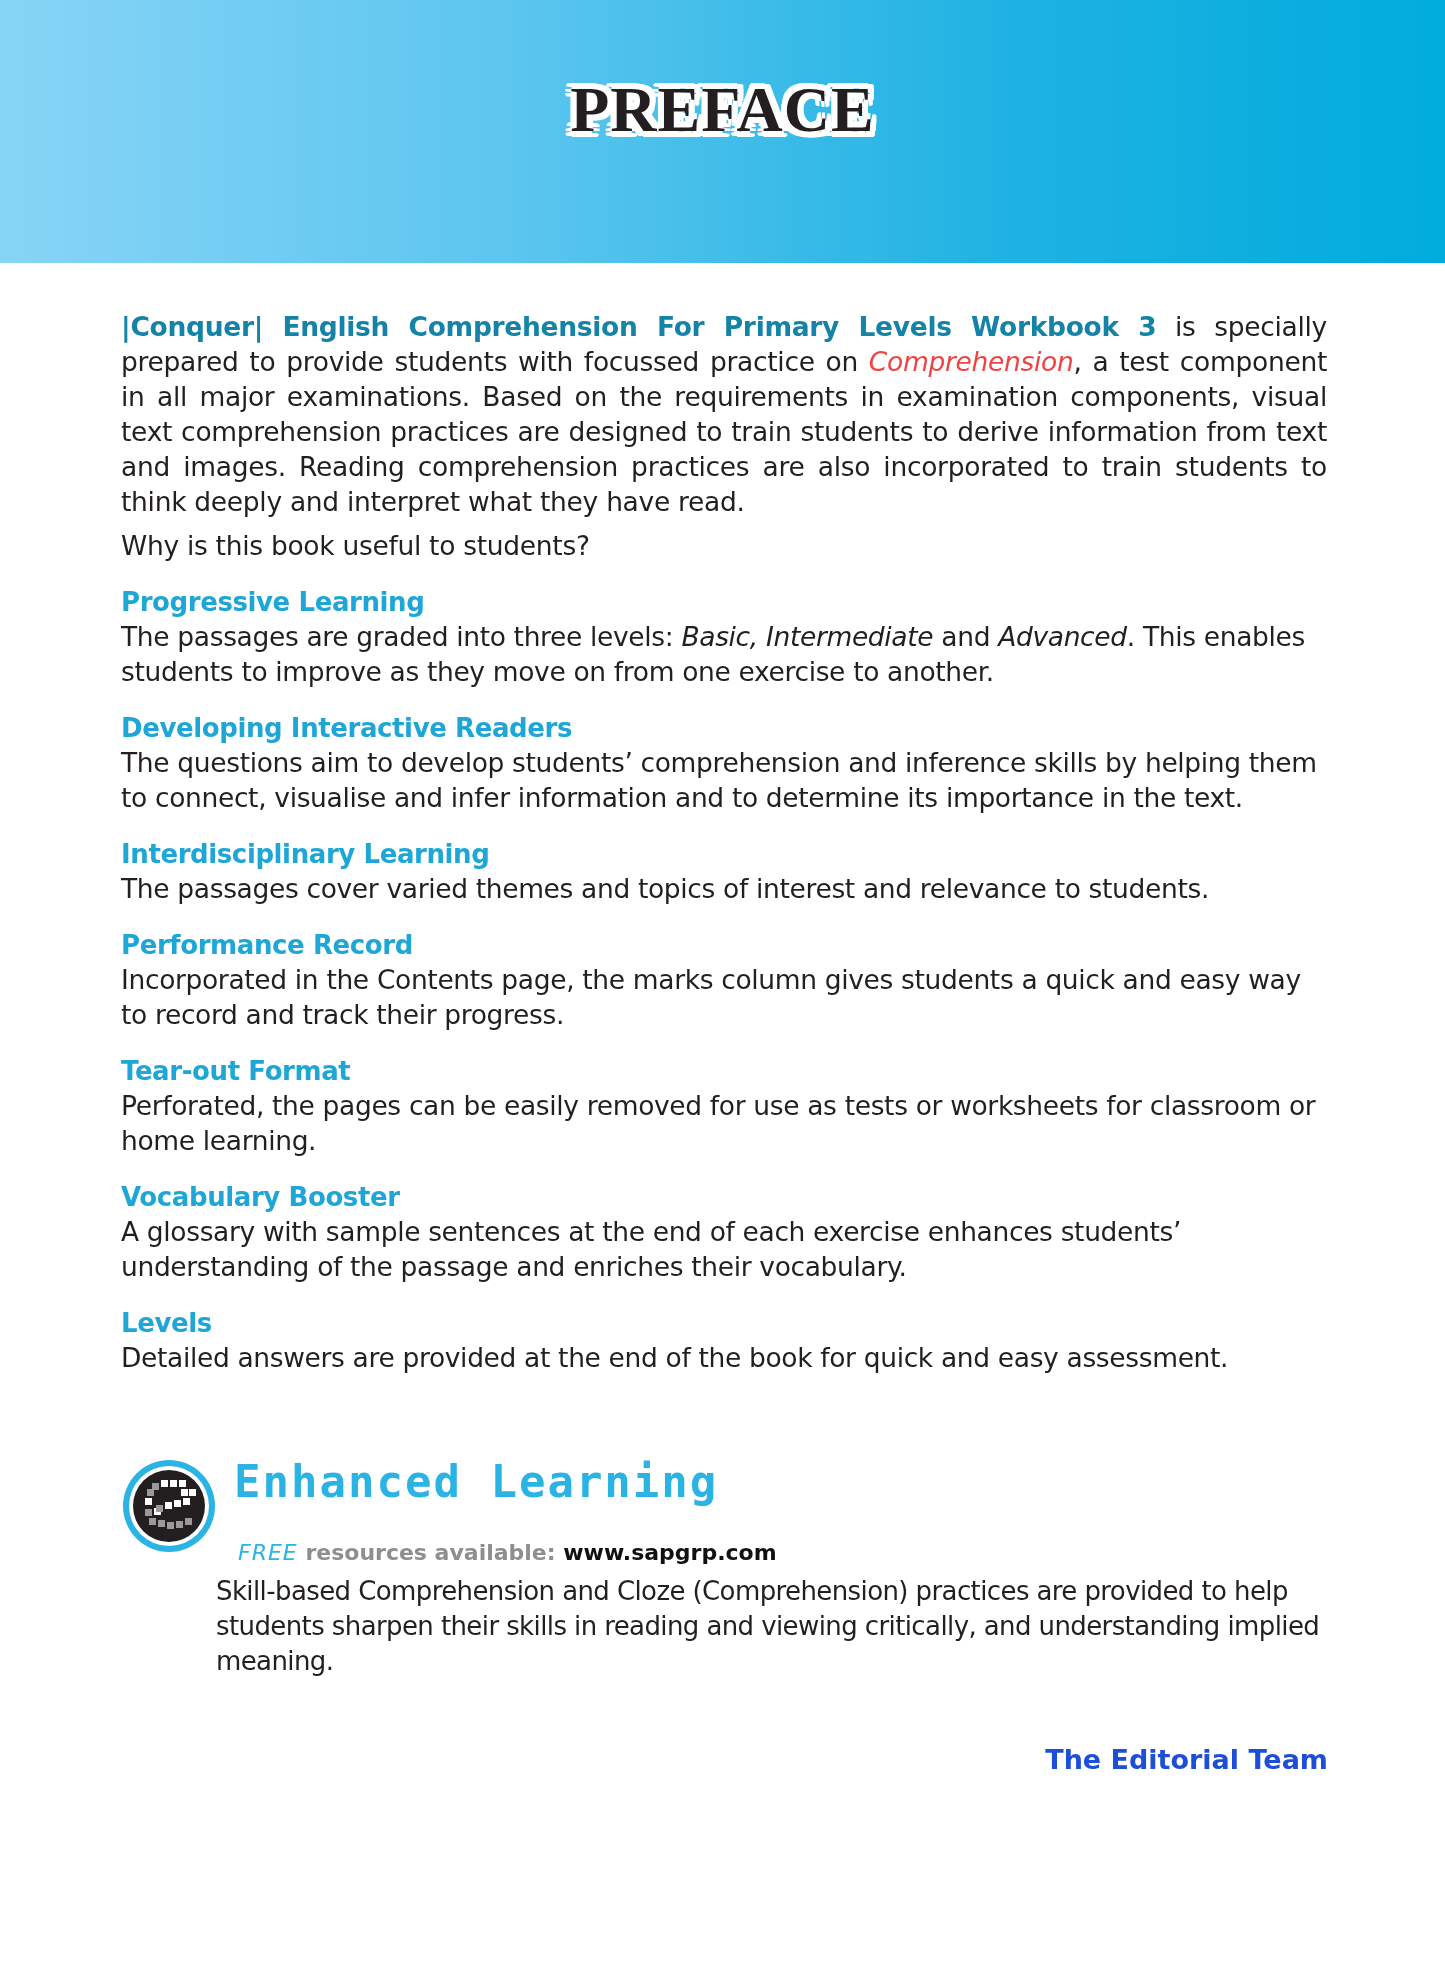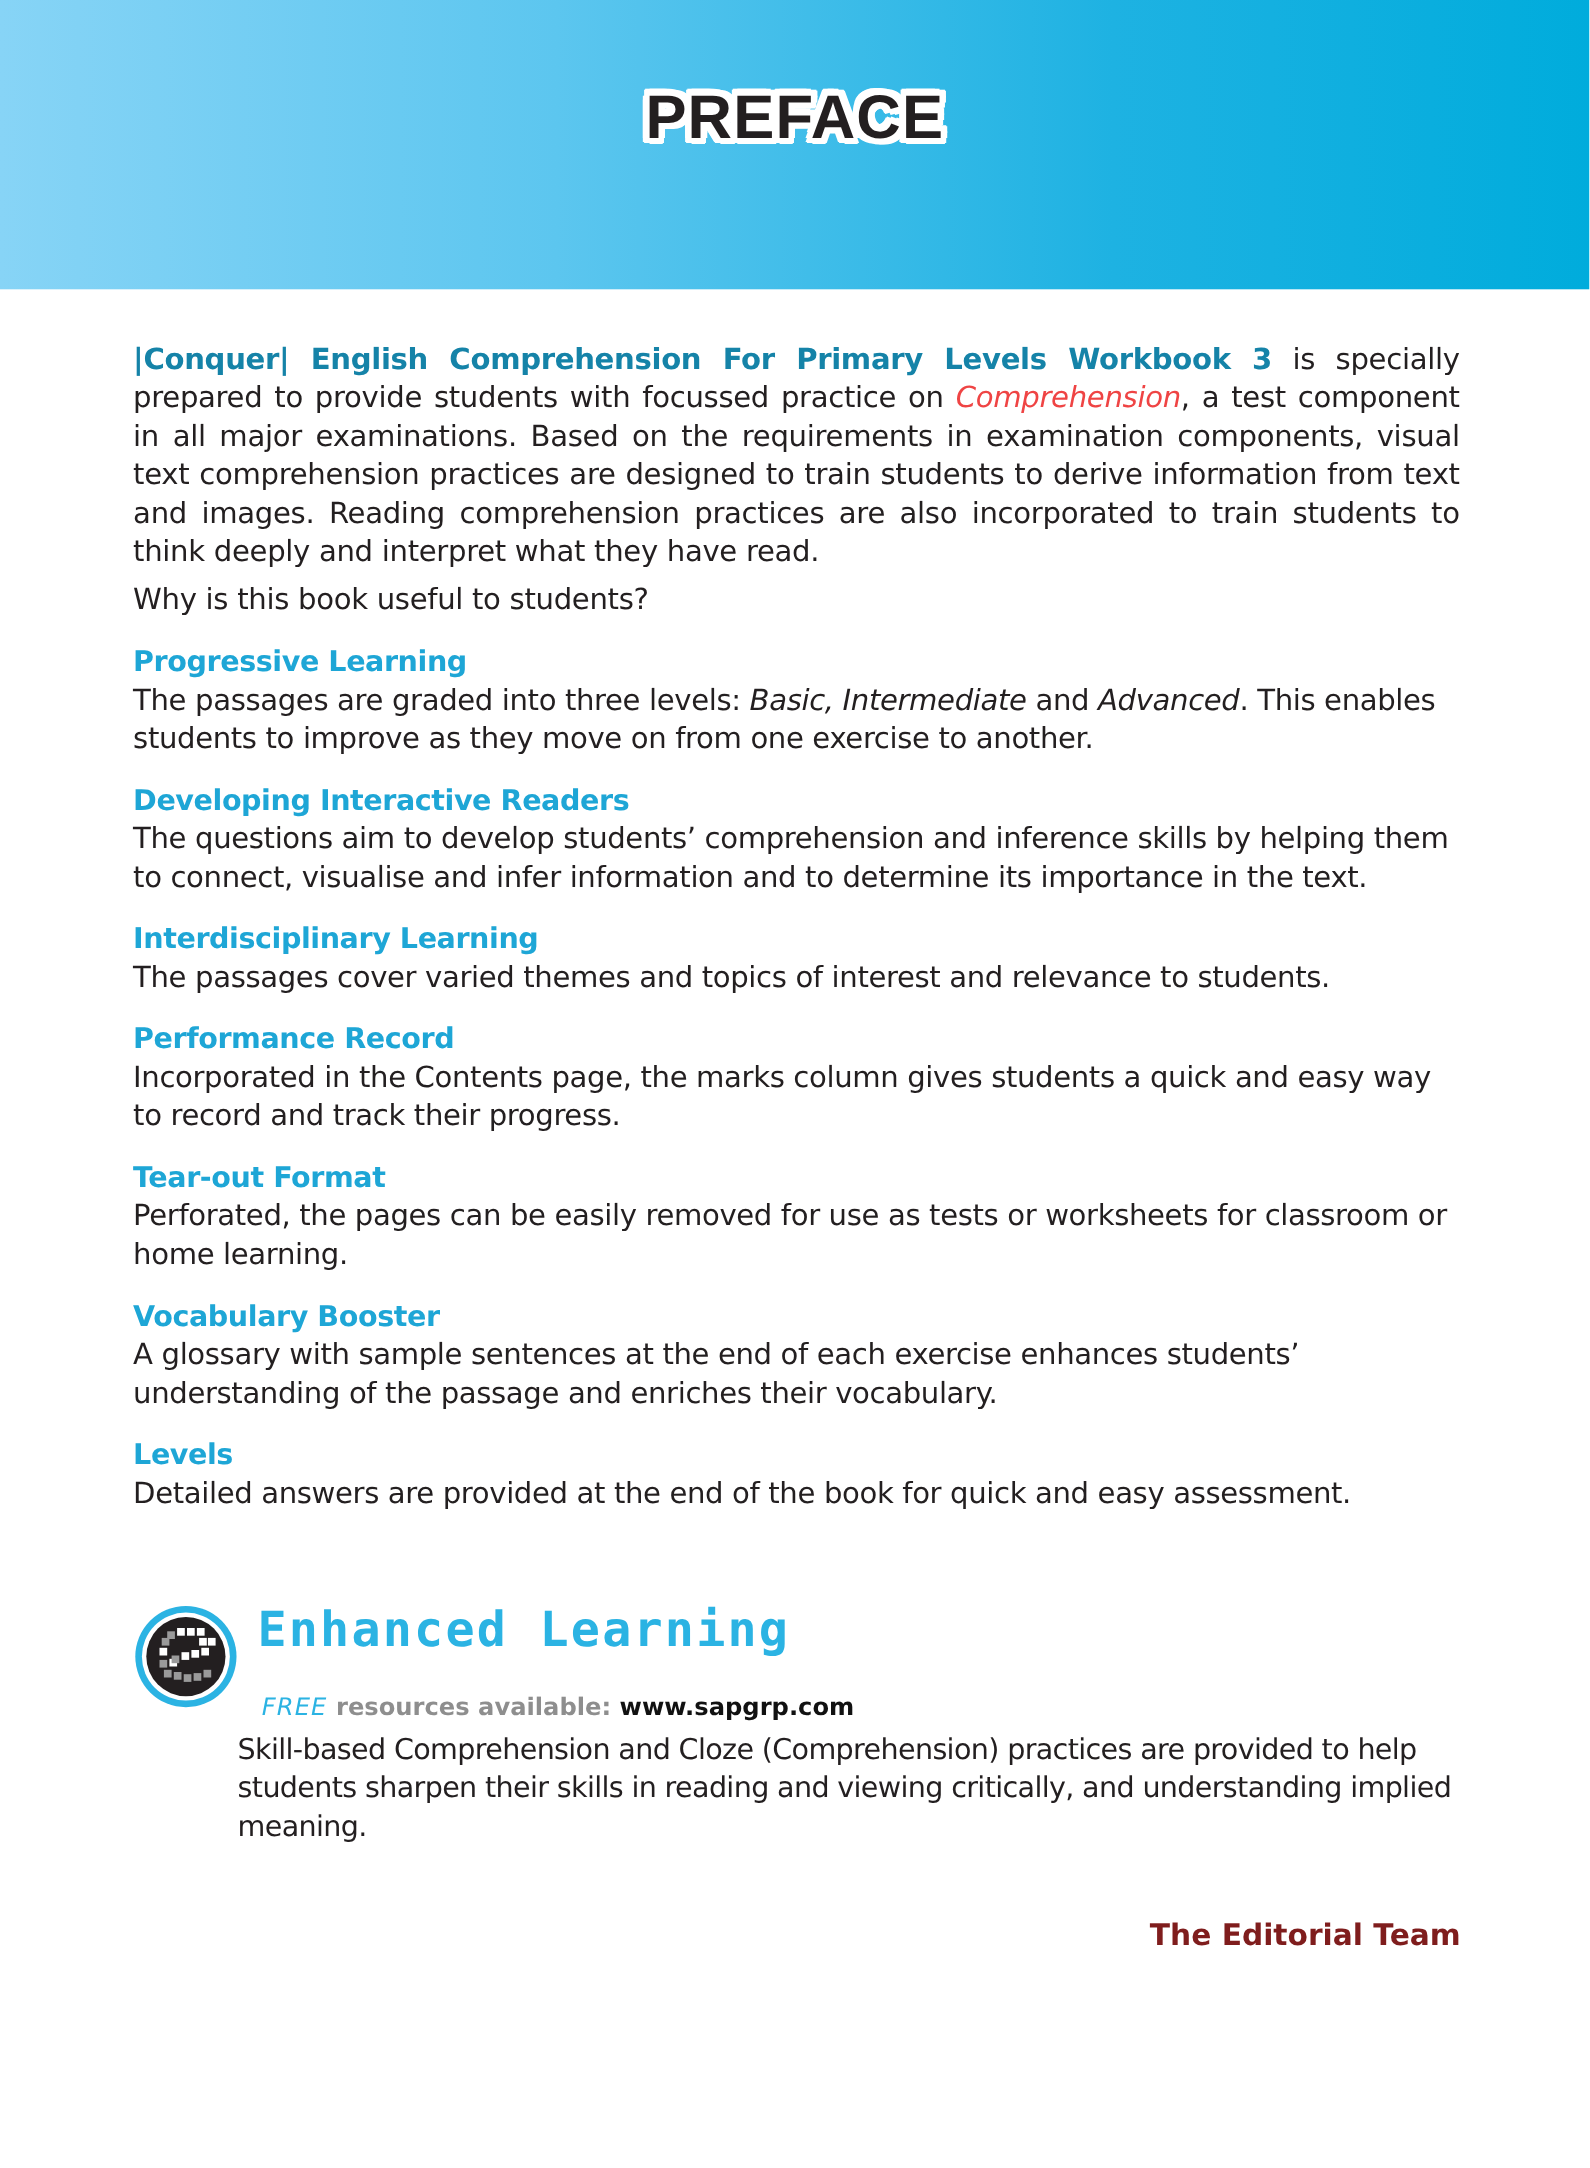--- a/index.html
+++ b/index.html
@@ -5,21 +5,21 @@
     * { box-sizing: border-box; margin: 0; padding: 0; }
     html, body { width: 1445px; height: 1971px; background: #ffffff; overflow: hidden; }
     body { font-family: "DejaVu Sans", sans-serif; color: #222222; position: relative; }
 
     .header {
       position: absolute; left: 0; top: 0; width: 1445px; height: 263px;
       background: linear-gradient(to right, #87d4f6 0%, #5cc6ef 35%, #1eb2e2 70%, #00acdc 100%);
     }
     .page-title {
       position: absolute; left: 0; top: 78px; width: 1445px; text-align: center;
-      font-family: Liberation Sans, sans-serif; font-weight: bold; font-size: 56px;
+      font-family: Liberation Serif, serif; font-weight: bold; font-size: 64px;
       letter-spacing: 1px; color: #231f20; line-height: 1;
       -webkit-text-stroke: 0px;
       text-shadow:
         -5px -5px 0 #fff, 5px -5px 0 #fff, -5px 5px 0 #fff, 5px 5px 0 #fff,
         0 -6px 0 #fff, 0 6px 0 #fff, -6px 0 0 #fff, 6px 0 0 #fff,
         -4px -6px 0 #fff, 4px 6px 0 #fff, -6px 4px 0 #fff, 6px -4px 0 #fff;
     }
 
     .content {
       position: absolute; left: 121px; top: 309px; width: 1206px;
@@ -53,21 +53,21 @@
     }
     .enh-free { color: #2bb3e3; font-style: italic; letter-spacing: 1px; font-family: "DejaVu Sans", sans-serif; }
     .enh-res { color: #8e8e8e; font-weight: bold; }
     .enh-url { color: #111111; font-weight: bold; }
 
     .skill-para {
       position: absolute; left: 216px; top: 1574px; width: 1112px;
       font-size: 26px; line-height: 35px; color: #231f20; letter-spacing: -0.6px;
     }
     .signature {
-      position: absolute; right: 117px; top: 1742px; font-size: 27px; font-weight: bold; color: #7f1d1d;
+      position: absolute; right: 117px; top: 1742px; font-size: 27px; font-weight: bold; color: #1d4ed8;
       line-height: 36px;
     }
   </style>
 </head>
 <body>
 
 <div class="header">
   <div class="page-title">PREFACE</div>
 </div>
 

